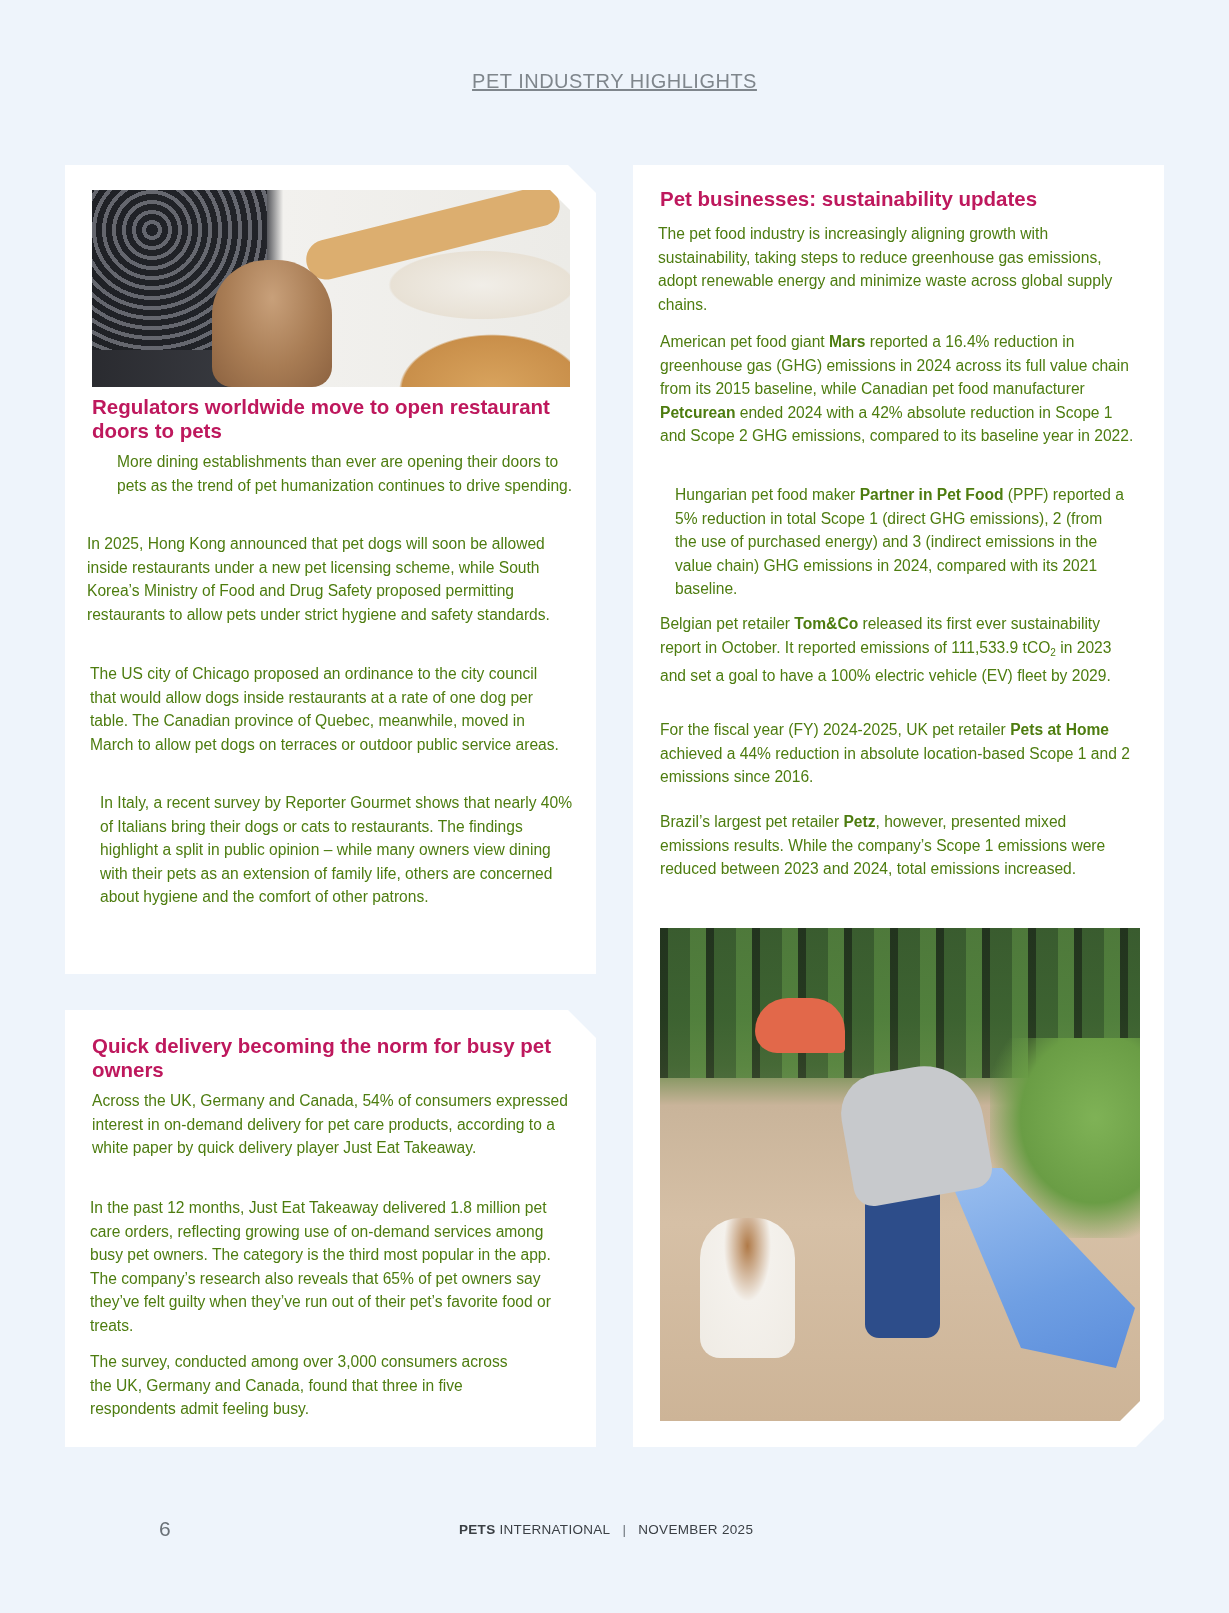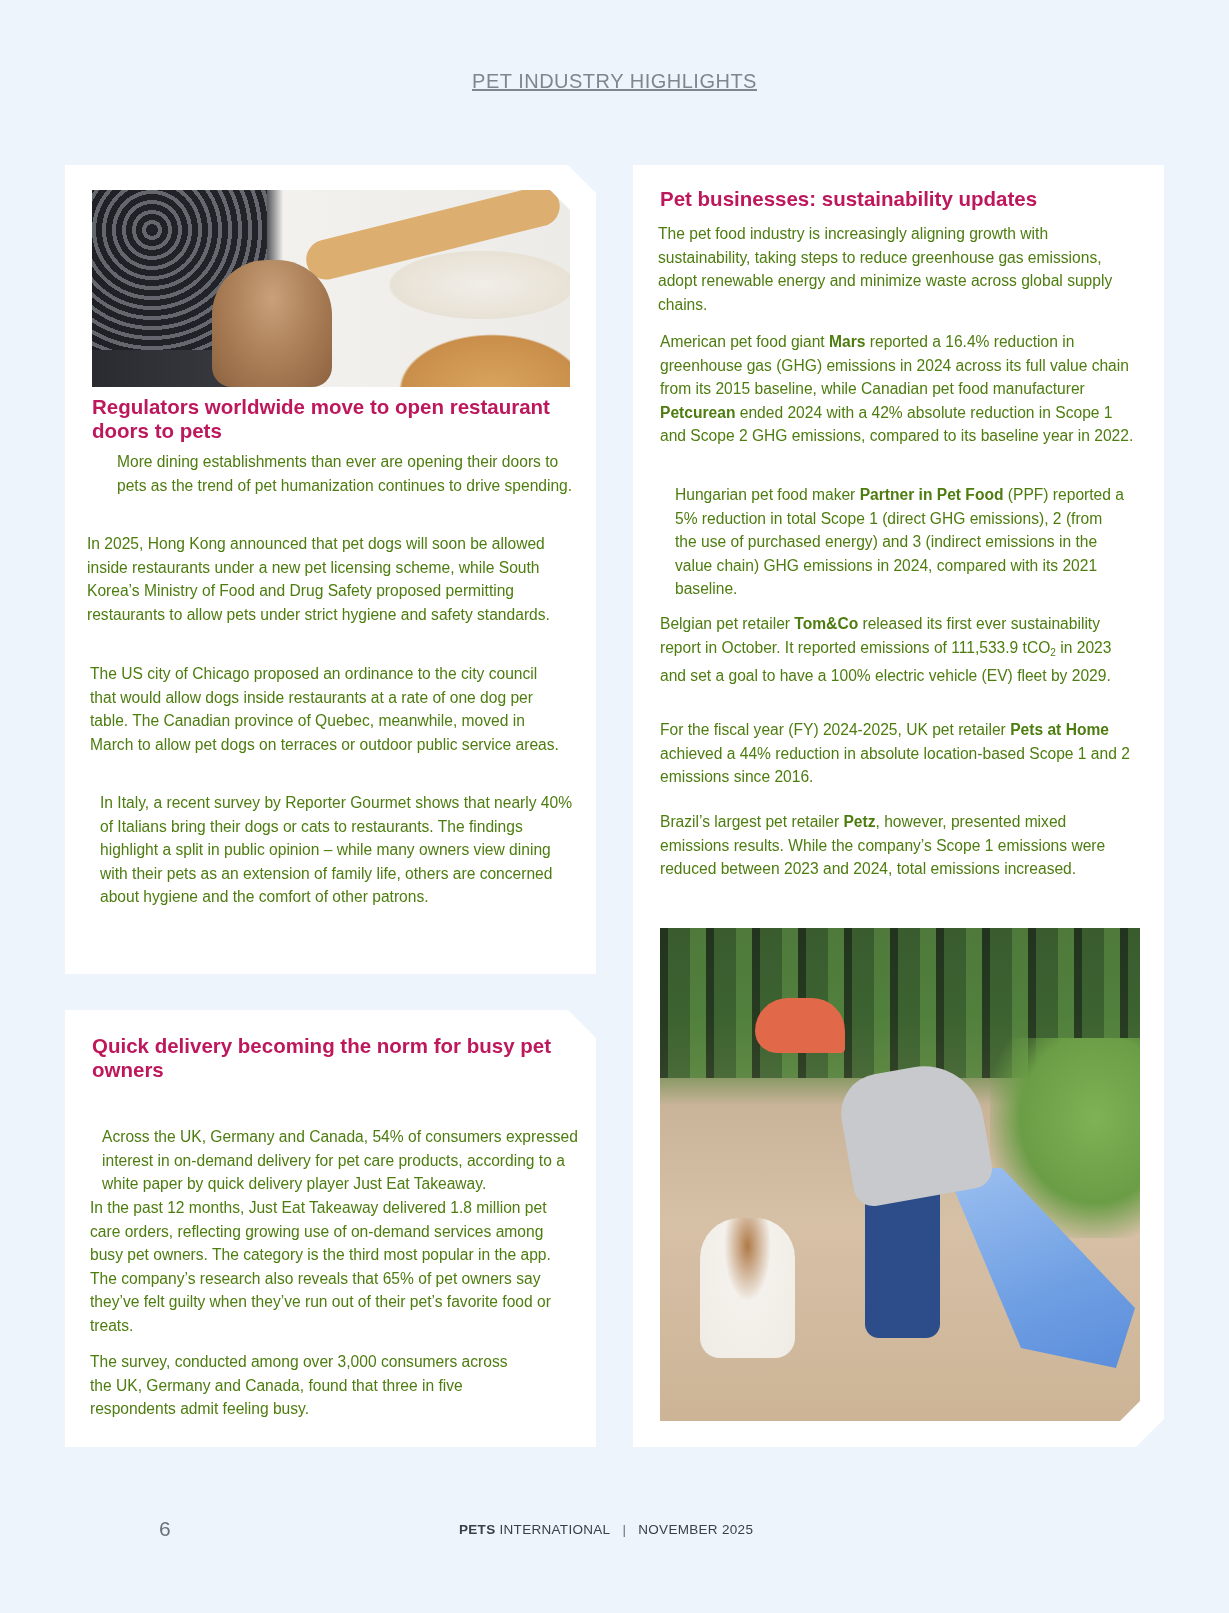--- a/index.html
+++ b/index.html
@@ -123,21 +123,21 @@
   </div>
   <div class="headline" style="left:27px; top:230px; width:470px;">Regulators worldwide move to open restaurant doors to pets</div>
   <div class="para" style="left:27px; top:285px; width:470px;margin-left:25px;">More dining establishments than ever are opening their doors to pets as the trend of pet humanization continues to drive spending.</div>
   <div class="para" style="left:22px; top:367px; width:470px;">In 2025, Hong Kong announced that pet dogs will soon be allowed inside restaurants under a new pet licensing scheme, while South Korea’s Ministry of Food and Drug Safety proposed permitting restaurants to allow pets under strict hygiene and safety standards.</div>
   <div class="para" style="left:25px; top:497px; width:472px;">The US city of Chicago proposed an ordinance to the city council that would allow dogs inside restaurants at a rate of one dog per table. The Canadian province of Quebec, meanwhile, moved in March to allow pet dogs on terraces or outdoor public service areas.</div>
   <div class="para" style="left:25px; top:626px; width:475px;margin-left:10px;">In Italy, a recent survey by Reporter Gourmet shows that nearly 40% of Italians bring their dogs or cats to restaurants. The findings highlight a split in public opinion – while many owners view dining with their pets as an extension of family life, others are concerned about hygiene and the comfort of other patrons.</div>
 </div>
 
 <div id="card-delivery" class="card cut-tr">
   <div class="headline" style="left:27px; top:24px; width:470px;">Quick delivery becoming the norm for busy pet owners</div>
-  <div class="para" style="left:37px; top:79px; width:478px;margin-top:36px;">Across the UK, Germany and Canada, 54% of consumers expressed interest in on-demand delivery for pet care products, according to a white paper by quick delivery player Just Eat Takeaway.</div>
+  <div class="para" style="left:27px; top:79px; width:478px;">Across the UK, Germany and Canada, 54% of consumers expressed interest in on-demand delivery for pet care products, according to a white paper by quick delivery player Just Eat Takeaway.</div>
   <div class="para" style="left:25px; top:186px; width:478px;">In the past 12 months, Just Eat Takeaway delivered 1.8 million pet care orders, reflecting growing use of on-demand services among busy pet owners. The category is the third most popular in the app. The company’s research also reveals that 65% of pet owners say they’ve felt guilty when they’ve run out of their pet’s favorite food or treats.</div>
   <div class="para" style="left:25px; top:340px; width:430px;">The survey, conducted among over 3,000 consumers across the UK, Germany and Canada, found that three in five respondents admit feeling busy.</div>
 </div>
 
 <div id="card-sustain" class="card cut-br">
   <div class="headline" style="left:27px; top:22px; width:480px;">Pet businesses: sustainability updates</div>
   <div class="para" style="left:25px; top:57px; width:460px;">The pet food industry is increasingly aligning growth with sustainability, taking steps to reduce greenhouse gas emissions, adopt renewable energy and minimize waste across global supply chains.</div>
 
   <div class="para" style="left:27px; top:165px; width:475px;"><span>American pet food giant </span><b>Mars</b><span> reported a 16.4% reduction in greenhouse gas (GHG) emissions in 2024 across its full value chain from its 2015 baseline, while Canadian pet food manufacturer </span><b>Petcurean</b><span> ended 2024 with a 42% absolute reduction in Scope 1 and Scope 2 GHG emissions, compared to its baseline year in 2022.</span></div>
 

